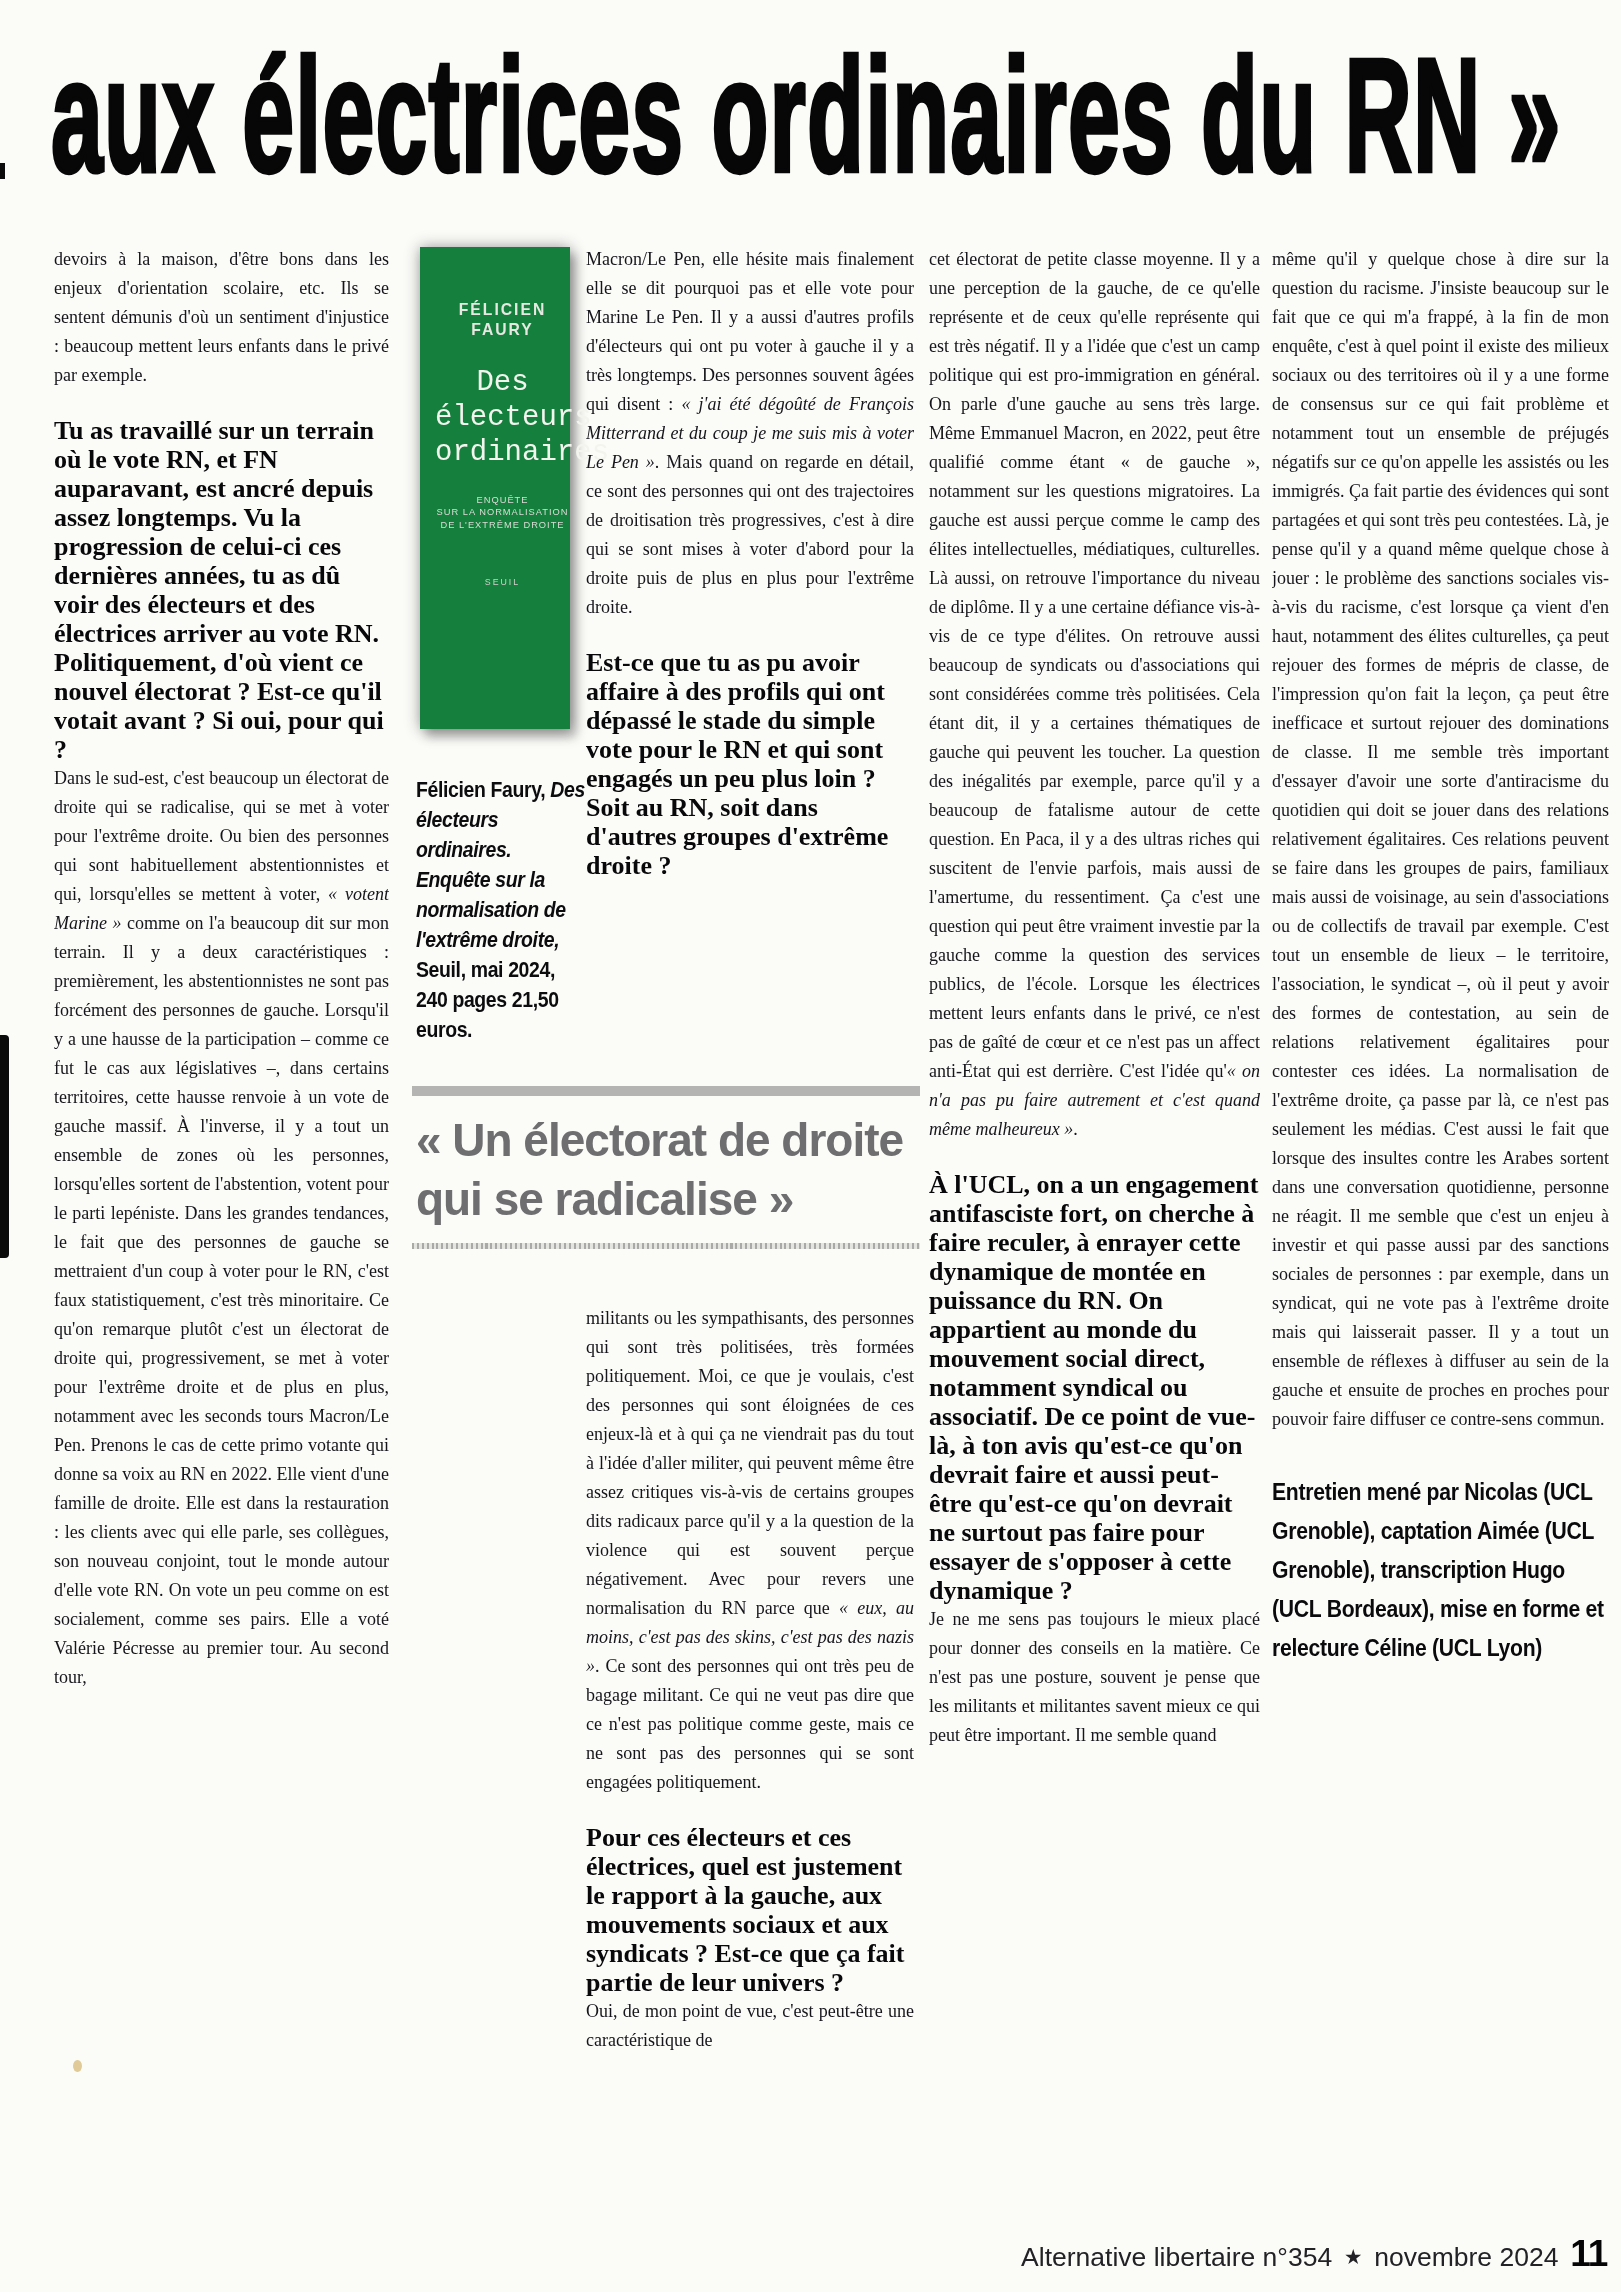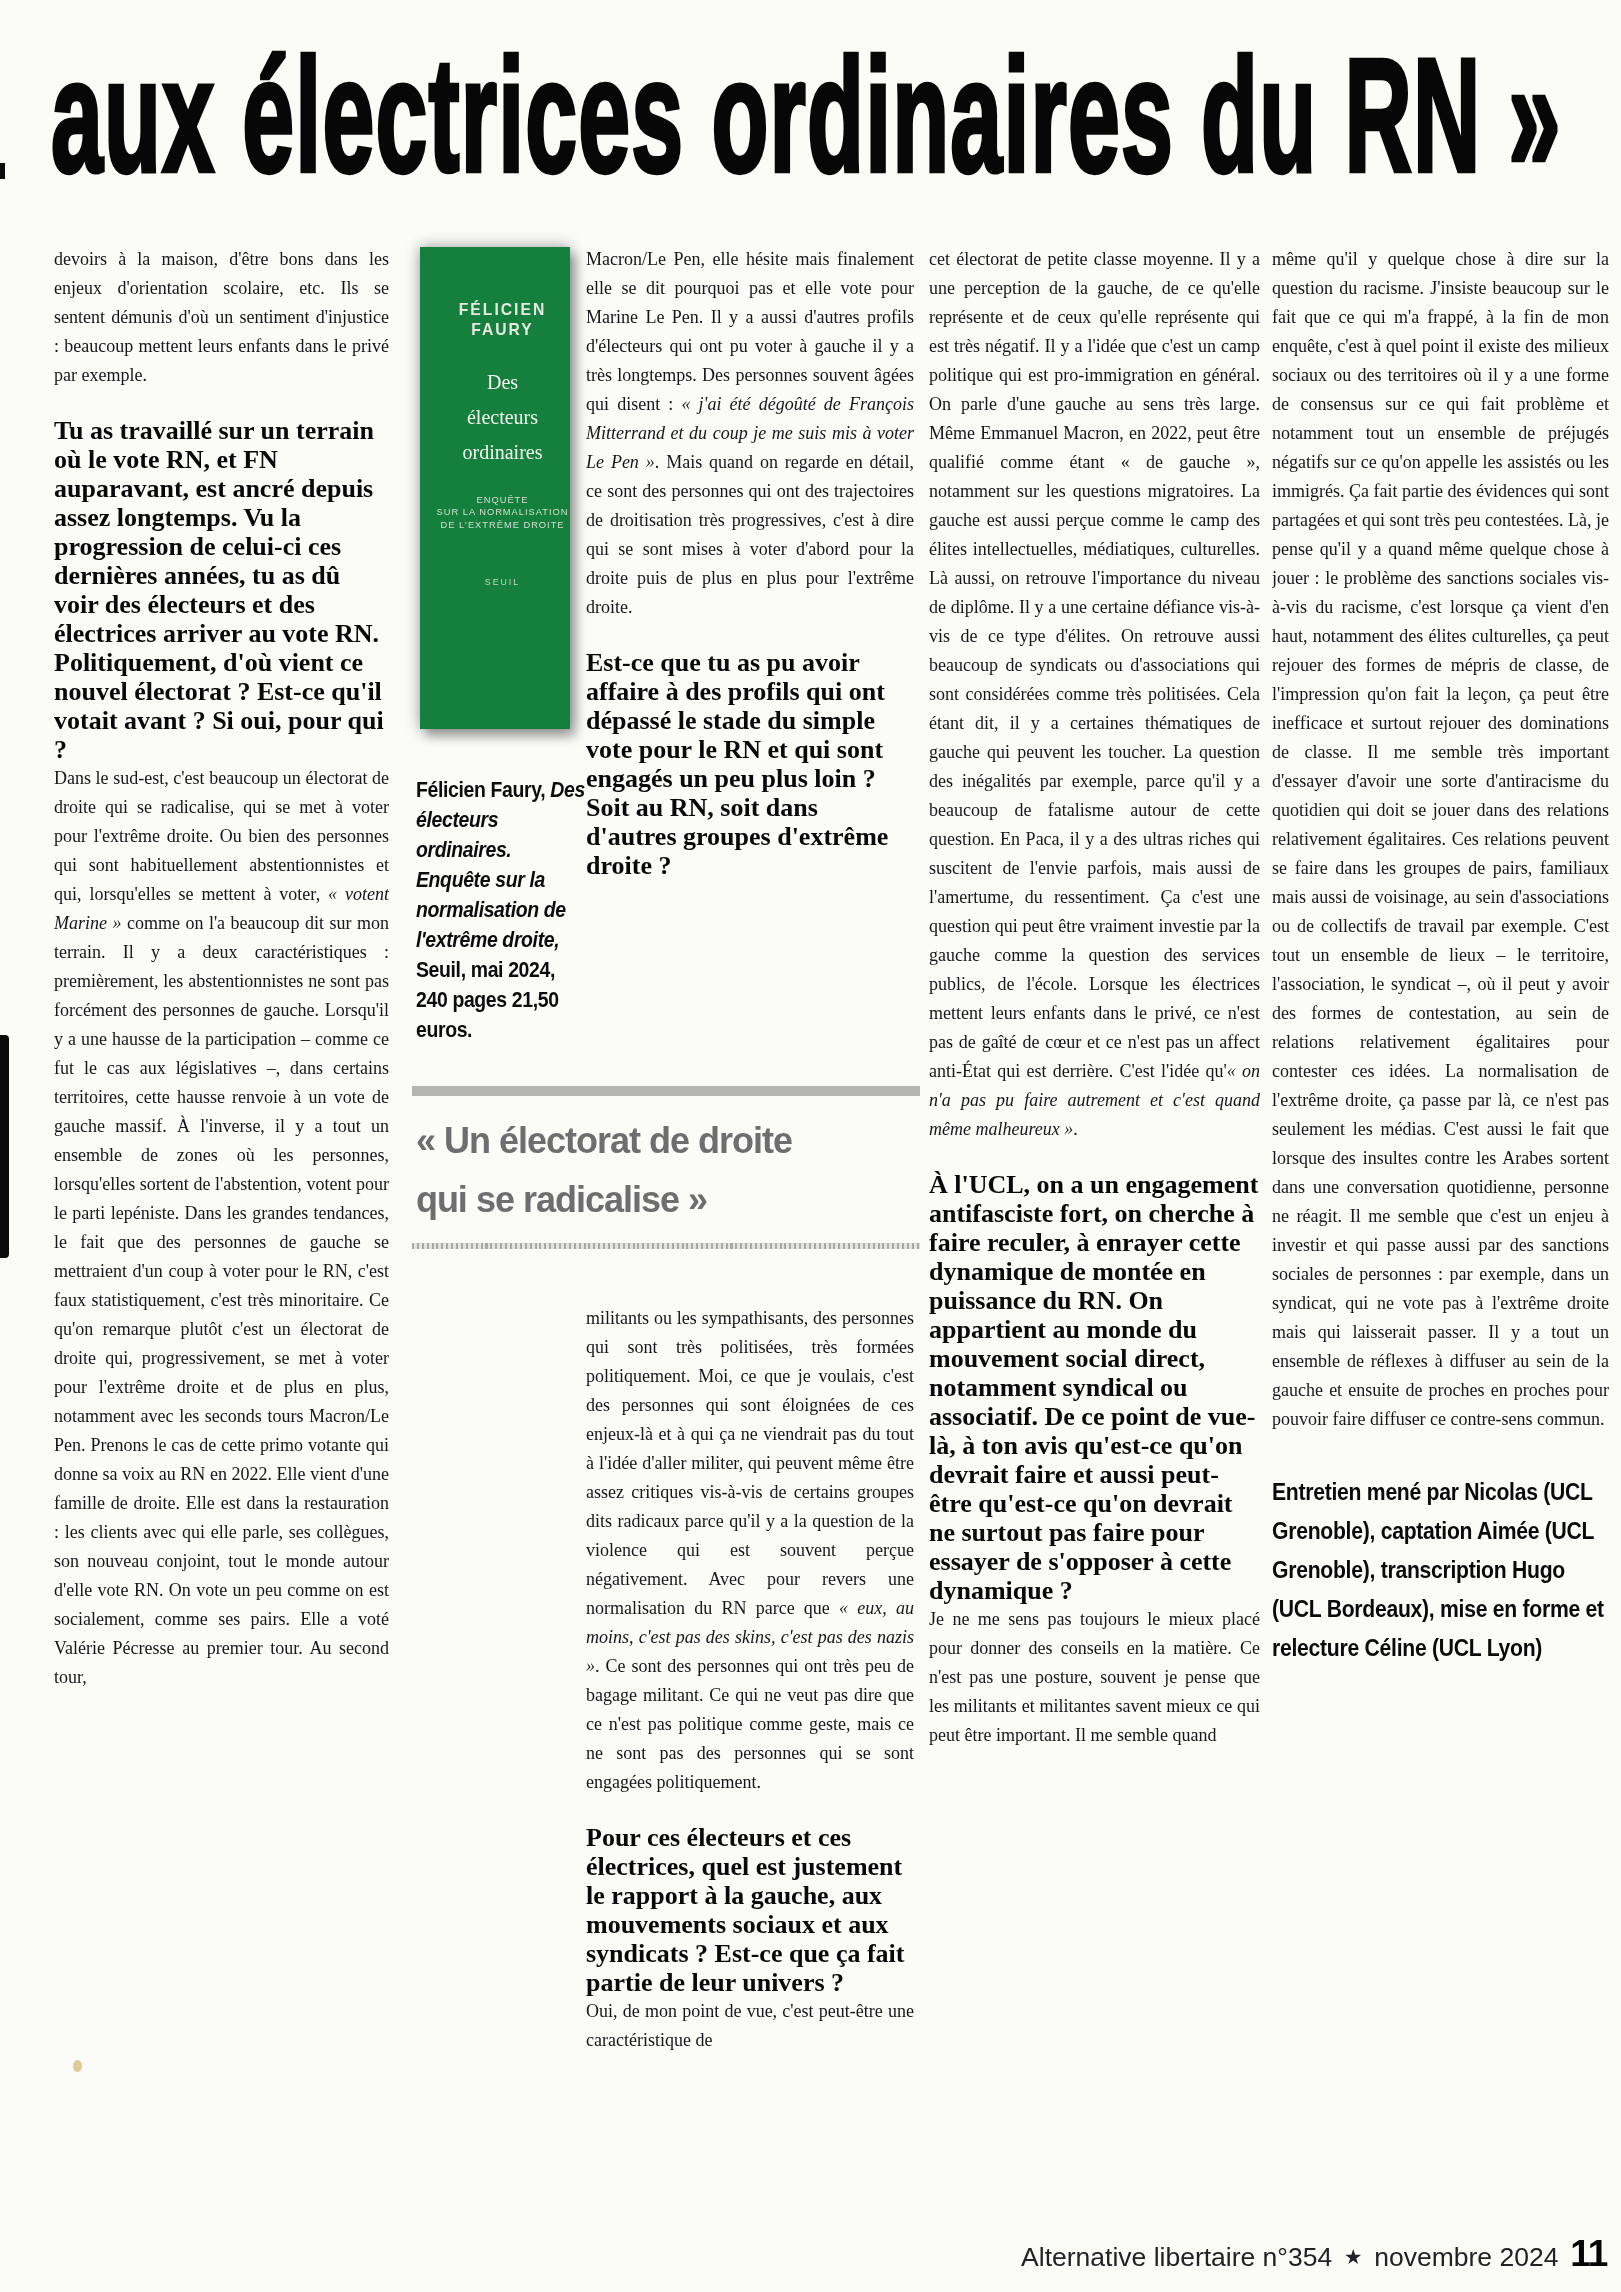--- a/index.html
+++ b/index.html
@@ -33,22 +33,22 @@
     position:absolute;left:420px;top:247px;width:135px;height:482px;
     background:#15803d;color:#f1f1ec;text-align:center;
     box-shadow:0 0 13.7px rgba(40,40,45,.45), 5.9px 7.8px 9.8px rgba(60,60,60,.35);
     padding-left:15px;
   }
   .bc-author{
     margin-top:53px;font-family:"Liberation Sans",sans-serif;font-weight:bold;
     font-size:15.7px;line-height:19.6px;letter-spacing:2px;color:#e8e8e2;
   }
   .bc-title{
-    margin-top:25.5px;font-family:Liberation Serif, serif;
-    font-size:20px;line-height:35px;color:#f4f4ef;
+    margin-top:25.5px;font-family:Liberation Mono, monospace;
+    font-size:29px;line-height:35px;color:#f4f4ef;
   }
   .bc-sub{
     margin-top:24px;font-family:"Liberation Sans",sans-serif;
     font-size:9.3px;line-height:12.7px;letter-spacing:1px;color:#dcdcd6;
   }
   .bc-pub{
     margin-top:45px;font-family:"Liberation Sans",sans-serif;
     font-size:8.8px;letter-spacing:2px;color:#cfcfc9;
   }
   
@@ -57,21 +57,21 @@
     font-family:"Liberation Sans",sans-serif;font-weight:bold;
     font-size:21.6px;line-height:30px;letter-spacing:-0.4px;color:#0c0c0e;
     transform:scaleX(0.9);transform-origin:left top;text-align:left;
   }
   
   .pull-quote{position:absolute;left:412px;top:1086px;width:508px;}
   .pq-rule-top{height:9.8px;background:#b4b4b2;}
   .pq-text{
     margin:15.7px 0 13.7px 3.9px;
     font-family:"Liberation Sans",sans-serif;font-weight:bold;
-    font-size:36px;line-height:59px;letter-spacing:-1px;color:#6e6e70;
+    font-size:46px;line-height:59px;letter-spacing:-1px;color:#6e6e70;
   }
   .pq-rule-bottom{
     height:5.9px;
     background-image:repeating-linear-gradient(90deg,#a9a9a7 0 2px,#e4e4e0 2px 4.9px);
   }
   
   .signature{
     margin:39px 0 0 0;width:374px;
     font-family:"Liberation Sans",sans-serif;font-weight:bold;
     font-size:23.5px;line-height:39px;letter-spacing:-0.3px;color:#0a0a0c;

